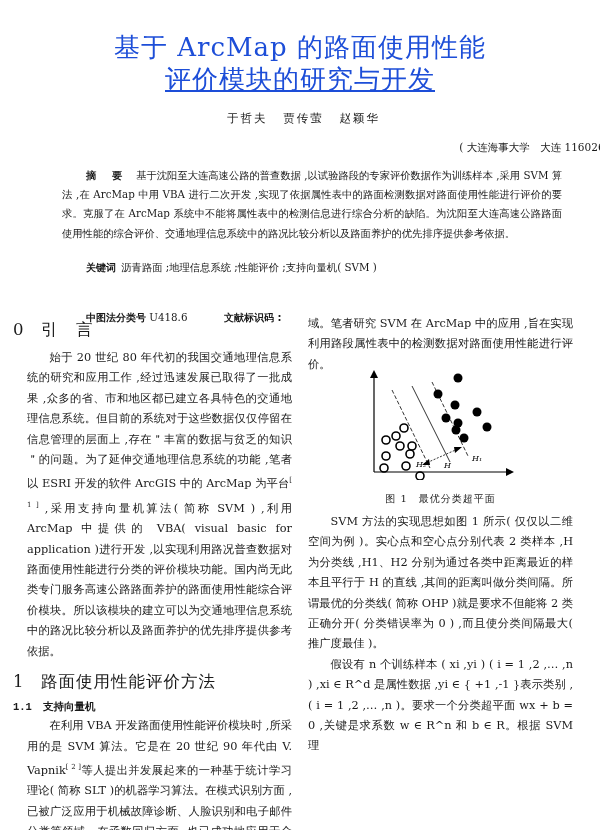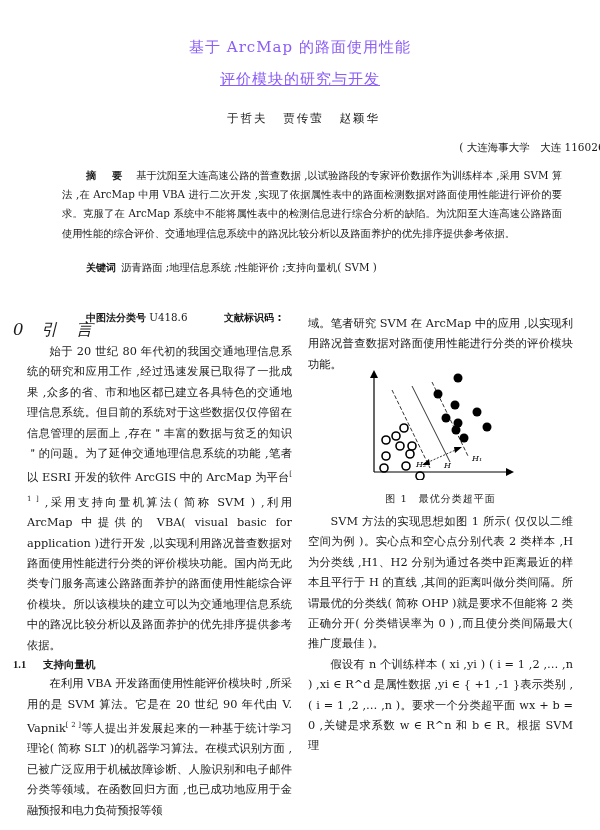--- a/index.html
+++ b/index.html
@@ -1,38 +1,38 @@
 <!DOCTYPE html>
 <html><head>
 <meta charset="utf-8">
 <style>
   * { box-sizing: border-box; margin: 0; padding: 0; }
   html, body { width: 600px; height: 830px; background: #ffffff; overflow: hidden; }
   body { position: relative; font-family: "DejaVu Serif", "Liberation Serif", serif; color: #1a1a1a; }
 
-  .title { position: absolute; left: 0; width: 600px; text-align: center; font-size: 15px; line-height: 30px; letter-spacing: 1px; color: #8b5cf6; }
+  .title { position: absolute; left: 0; width: 600px; text-align: center; font-size: 26px; line-height: 30px; letter-spacing: 1px; color: #1d4ed8; }
   .title.l1 { top: 32px; }
   .title.l2 { top: 64px; text-decoration: underline; }
   .authors { position: absolute; top: 111px; left: 0; width: 600px; text-align: center; font-size: 11.5px; letter-spacing: 2px; word-spacing: 10px; padding-left: 7px; }
   .affil { position: absolute; top: 141px; left: 0; width: 600px; text-align: right; font-size: 10.5px; margin-left: 12px; }
 
   .abstract { position: absolute; top: 166px; left: 62px; width: 500px; font-size: 10.3px; line-height: 19.2px; text-align: justify; }
   .abstract .lbl { font-weight: bold; margin-left: 24px; margin-right: 8px; letter-spacing: 6px; }
   .kw { position: absolute; top: 258px; left: 86px; width: 470px; font-size: 10.3px; line-height: 18px; }
   .kw .lbl { font-weight: bold; margin-right: 2px; font-family: Liberation Mono, monospace; font-size: 10px; }
   .clc { position: absolute; top: 276px; left: 86px; font-size: 10.3px; line-height: 18px; margin-top: 32px; }
   .clc .lbl { font-weight: bold; font-family: "DejaVu Sans", sans-serif; font-size: 10px; }
   .clc .gap { display: inline-block; width: 30px; }
 
   .col { position: absolute; width: 265px; font-size: 11.3px; line-height: 20.4px; text-align: justify; }
   .col.left { left: 27px; }
   .col.right { left: 308px; }
   .h1 { font-size: 16.5px; line-height: 24px; letter-spacing: 1px; }
   .h1 .num { display: inline-block; width: 28px; }
-  .h2 { font-family: Liberation Serif, serif; font-weight: bold; font-size: 10.5px; line-height: 18px; }
+  .h2 { font-family: Liberation Mono, monospace; font-weight: bold; font-size: 10.5px; line-height: 18px; }
   .h2 .num { display: inline-block; width: 30px; }
   .p { text-indent: 2em; }
   .p.noindent { text-indent: 0; }
   sup { font-size: 7px; vertical-align: 5px; }
 
   .figure { position: absolute; top: 368px; left: 360px; width: 160px; height: 112px; }
   .figcap { position: absolute; top: 492px; left: 308px; width: 265px; text-align: center; font-size: 10px; letter-spacing: 1px; }
 </style>
 </head>
 <body>
@@ -54,33 +54,36 @@
   </div>
 
   <div class="clc">
     <span class="lbl">中图法分类号</span>
     <span>U418.6</span>
     <span class="gap"></span>
     <span class="lbl">文献标识码 :</span>
   </div>
 
   <div class="col left" style="top:318px;">
-    <div class="h1" style="margin-left:-14px; font-style:italic;">
+    <div class="h1" style="margin-left:-14px; margin-bottom:6px;">
       <span class="num">0</span><span>引　言</span>
     </div>
     <div class="p"><span>始于 20 世纪 80 年代初的我国交通地理信息系统的研究和应用工作 ,经过迅速发展已取得了一批成果 ,众多的省、市和地区都已建立各具特色的交通地理信息系统。但目前的系统对于这些数据仅仅停留在信息管理的层面上 ,存在＂丰富的数据与贫乏的知识＂的问题。为了延伸交通地理信息系统的功能 ,笔者以 ESRI 开发的软件 ArcGIS 中的 ArcMap 为平台</span><sup>[ 1 ]</sup><span> ,采用支持向量机算法( 简称 SVM ) ,利用 ArcMap 中提供的 VBA( visual basic for application )进行开发 ,以实现利用路况普查数据对路面使用性能进行分类的评价模块功能。国内尚无此类专门服务高速公路路面养护的路面使用性能综合评价模块。所以该模块的建立可以为交通地理信息系统中的路况比较分析以及路面养护的优先排序提供参考依据。</span></div>
 
+    <div class="h1" style="margin-left:-14px; margin-top:8px; margin-bottom:4px;">
+      <span class="num">1</span><span>路面使用性能评价方法</span>
+    </div>
     <div class="h2" style="margin-left:-14px;">
       <span class="num">1.1</span><span>支持向量机</span>
     </div>
     <div class="p"><span>在利用 VBA 开发路面使用性能评价模块时 ,所采用的是 SVM 算法。它是在 20 世纪 90 年代由 V. Vapnik</span><sup>[ 2 ]</sup><span>等人提出并发展起来的一种基于统计学习理论( 简称 SLT )的机器学习算法。在模式识别方面 ,已被广泛应用于机械故障诊断、人脸识别和电子邮件分类等领域。在函数回归方面 ,也已成功地应用于金融预报和电力负荷预报等领</span></div>
   </div>
 
   <div class="col right" style="top:314px;">
-    <div class="p noindent">域。笔者研究 SVM 在 ArcMap 中的应用 ,以实现利用路况普查数据对路面使用性能进行分类的评价模块功能。</div>
+    <div class="p noindent">域。笔者研究 SVM 在 ArcMap 中的应用 ,旨在实现利用路段属性表中的检测数据对路面使用性能进行评价。</div>
   </div>
 
   <div class="figure">
     <svg width="160" height="112" viewBox="0 0 160 112">
 
       <line x1="14" y1="104" x2="150" y2="104" stroke="#000" stroke-width="1.2"></line>
       <polygon points="154,104 146,100 146,108" fill="#000"></polygon>
       <line x1="14" y1="104" x2="14" y2="6" stroke="#000" stroke-width="1.2"></line>
       <polygon points="14,2 10,10 18,10" fill="#000"></polygon>
 

